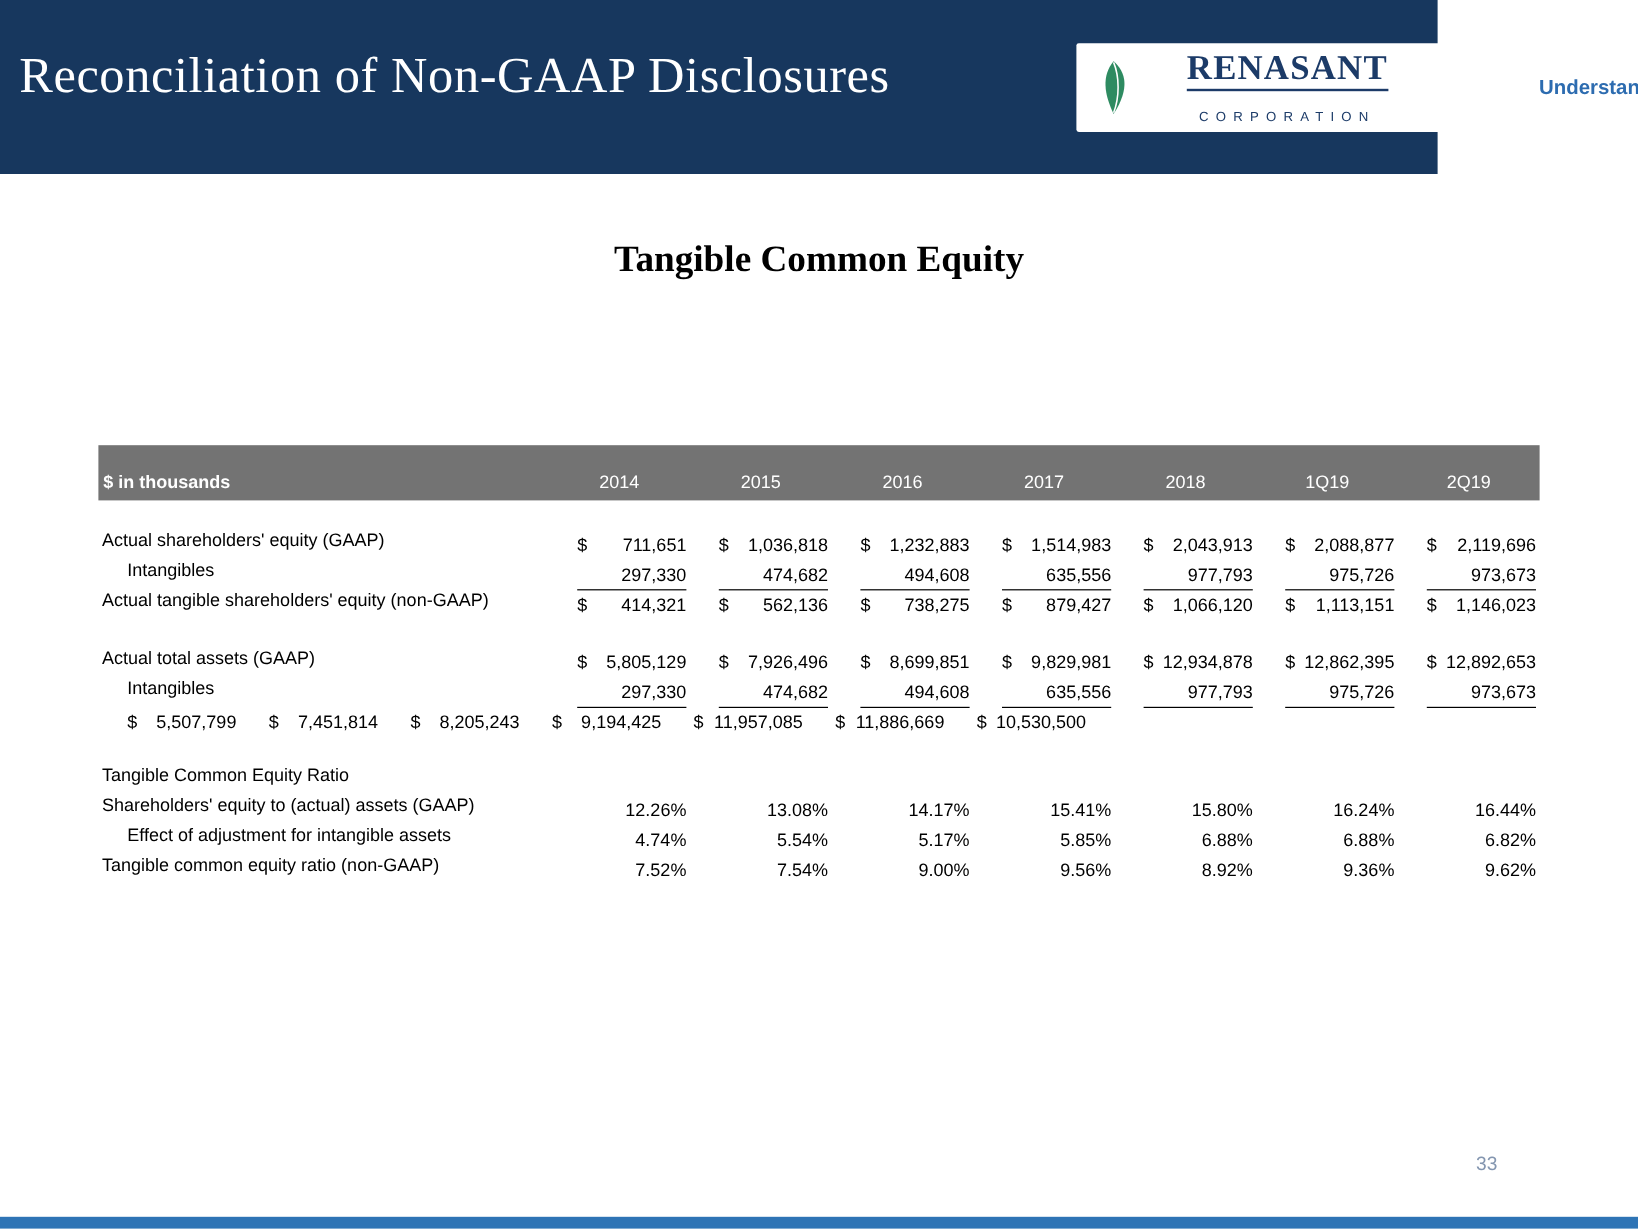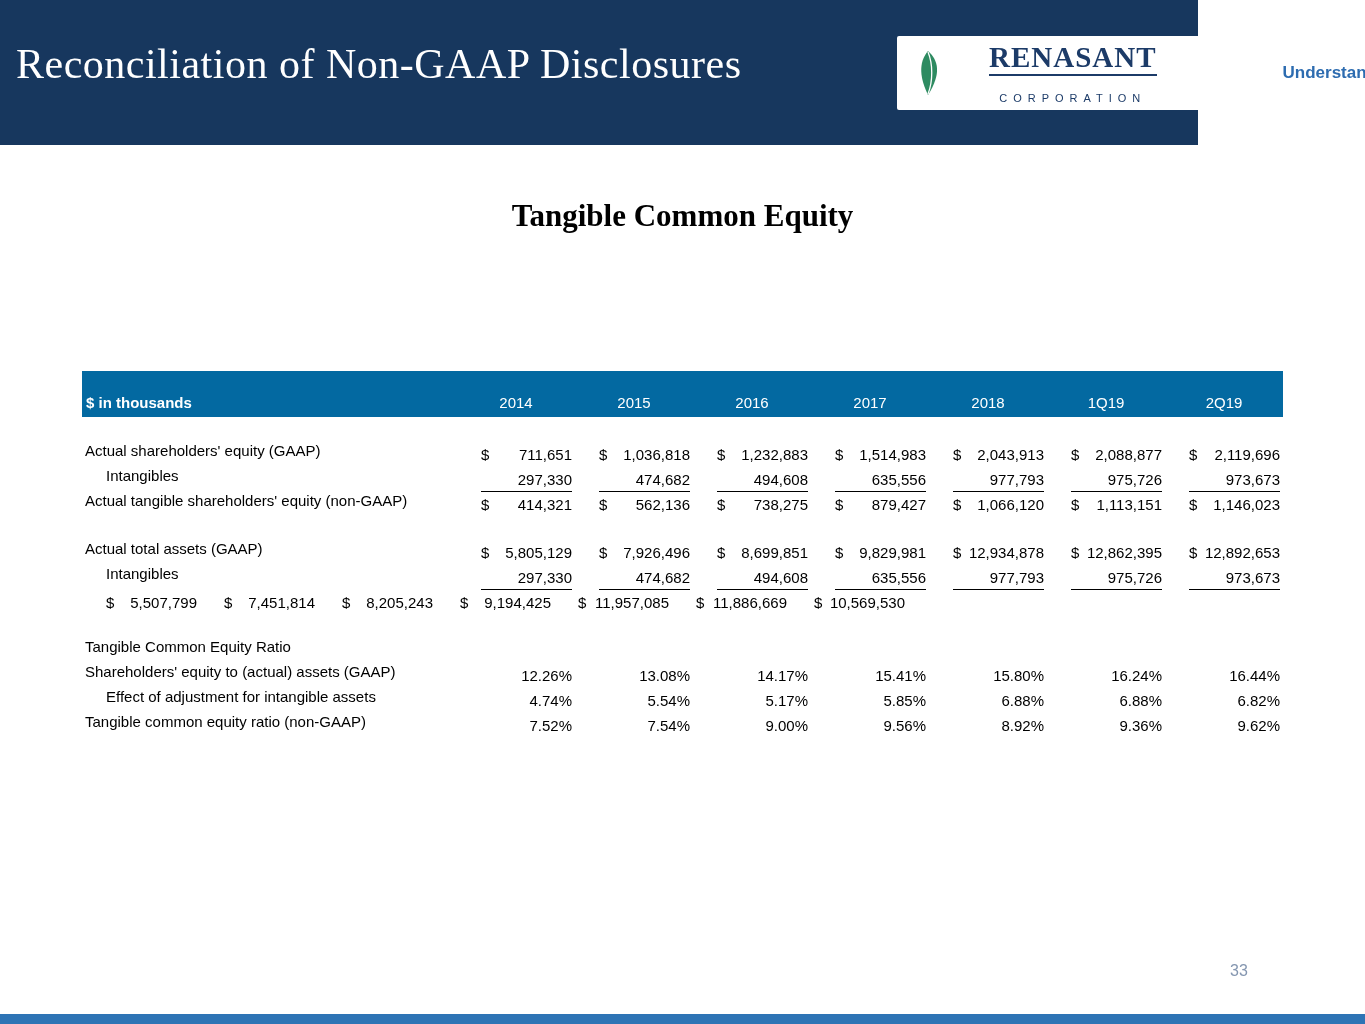--- a/index.html
+++ b/index.html
@@ -45,21 +45,21 @@
   
   .section-title {
     position:absolute; left:0; top:178px; width:1365px;
     text-align:center; font-family:"Liberation Serif", serif;
     font-weight:700; font-size:31px; color:#000;margin-top:20px;
   }
 
   
   .table { position:absolute; left:82px; top:371px; width:1201px; }
   .thead {
-    display:flex; align-items:flex-end; height:46px; background:#0369a1;
+    display:flex; align-items:flex-end; height:46px; background:#737373;
     color:#ffffff; padding-bottom:6px;
   }
   .unit-cell { width:375px; padding-left:4px; font-weight:700; font-size:15px; }
   .hcol { width:118px; text-align:center; font-size:15px; }
 
   .tbody { margin-top:25px; }
   .trow { display:flex; height:25px; align-items:flex-start; font-size:15px; }
   .trow.spacer { height:23px; }
   .lcell { width:375px; padding-left:3px; white-space:nowrap; }
   .lcell.ind { padding-left:24px; }
@@ -376,21 +376,21 @@
         </div>
         <div class="ncell">
           <div class="inner">
             <span class="dollar">$</span>
             <span class="val">11,886,669</span>
           </div>
         </div>
         <div class="ncell">
           <div class="inner">
             <span class="dollar">$</span>
-            <span class="val">10,569,530</span>
+            <span class="val">10,530,500</span>
           </div>
         </div>
       </div>
       <div class="trow spacer"></div>
       <div class="trow">
         <div class="lcell">Tangible Common Equity Ratio</div>
       </div>
       <div class="trow">
         <div class="lcell">Shareholders' equity to (actual) assets (GAAP)</div>
         <div class="ncell">

